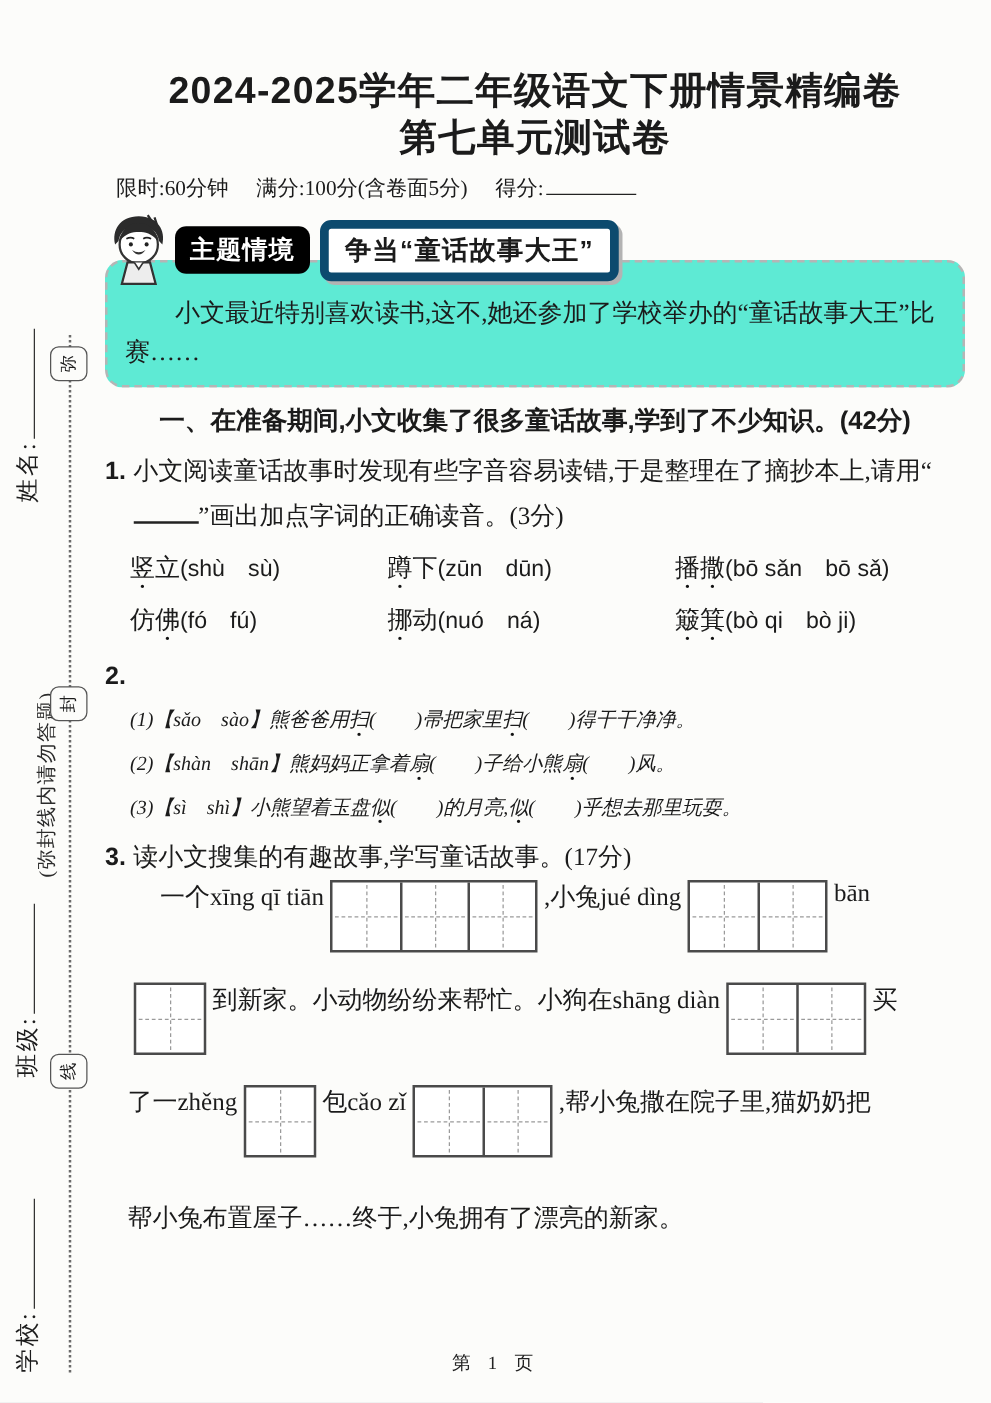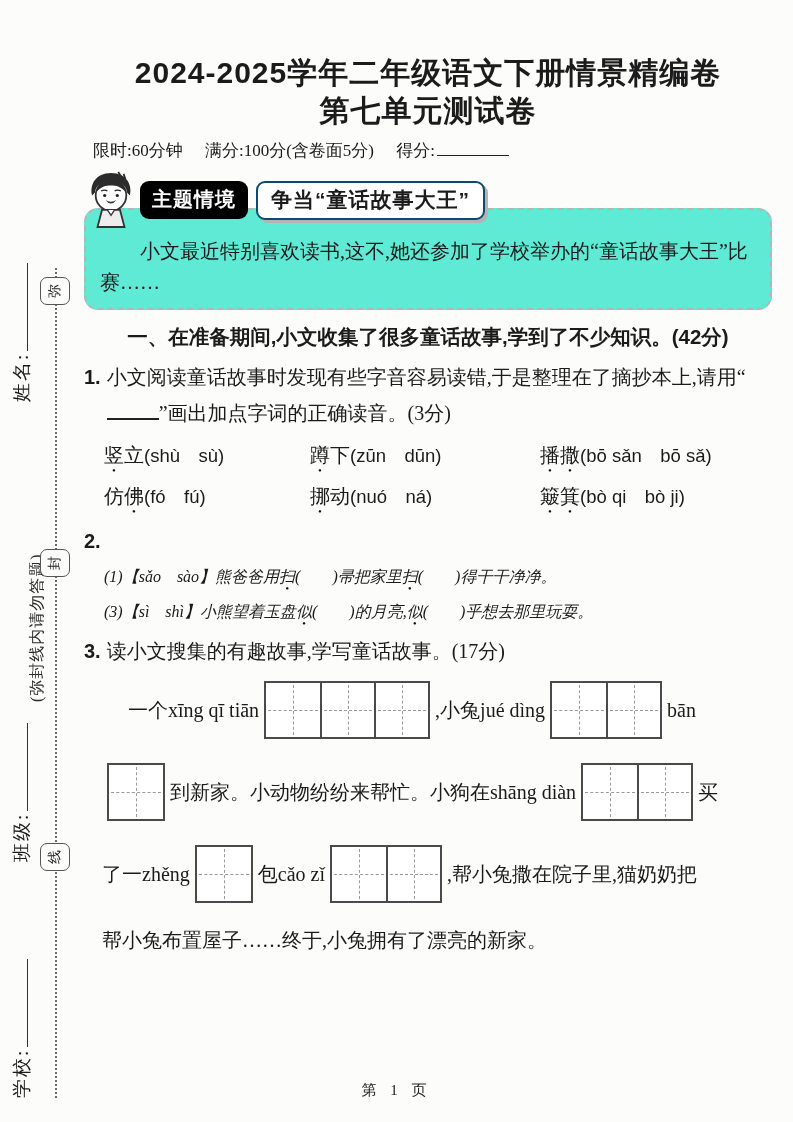--- a/index.html
+++ b/index.html
@@ -31,21 +31,21 @@
   .info-line { margin-top:10px; text-align:left; font-size:17px; }
   .info-line > span { margin:0 9px; }
   .score-blank { display:inline-block; width:72px; height:0.95em;
     border-bottom:1.5px solid #222; margin-left:2px; }
   
   .theme-row { margin-top:10px; display:flex; align-items:center;
     position:relative; z-index:2; height:56px; }
   .badge { background:#000000; color:#fff; font-weight:bold; font-size:20px;
     font-family:"Liberation Sans","DejaVu Sans",sans-serif;
     padding:5px 12px 6px; border-radius:9px; margin-left:2px; letter-spacing:1px; }
-  .theme-title { margin-left:8px; background:#fff; border:2px solid #0c4a6e;
+  .theme-title { margin-left:8px; background:#fff; border:7px solid #0c4a6e;
     border-radius:9px; padding:3px 13px 4px; font-weight:bold; font-size:21px;
     font-family:"Liberation Sans","DejaVu Sans",sans-serif;
     box-shadow:3px 3px 0 #b3b3b3; letter-spacing:1px; }
   .scenario-box { margin-top:-20px; border:2px dashed #b5b5b5; border-radius:14px;
     padding:26px 16px 10px 14px; font-size:20px; line-height:1.55; text-indent:2em;
     position:relative; z-index:1; background:#5eead4; }
   
   .section-heading { margin-top:13px; font-weight:bold; font-size:20.5px; line-height:1.35;
     font-family:"Liberation Sans","DejaVu Sans",sans-serif;text-align:center; }
   .q { display:flex; margin-top:8px; font-size:20px; }
@@ -59,21 +59,21 @@
     transform:translateX(-50%); font-size:11px; color:#111; }
   .pinyin { font-family:"Liberation Sans","DejaVu Sans",sans-serif; font-size:18.5px; }
   .word-rows { margin:4px 0 0 20px; }
   .word-row { display:flex; font-size:20px; line-height:2.05; }
   .word-item:nth-child(1) { width:206px; }
   .word-item:nth-child(2) { width:230px; }
   .q2-items { margin-left:20px; font-size:16px;font-style:italic; }
   .q2-line { line-height:2.2; white-space:nowrap; }
   
   .q3-lines { margin-left:18px; font-size:20px; }
-  .q3-line { display:flex; align-items:center; height:82px; white-space:nowrap; }
+  .q3-line { display:flex; align-items:flex-start; height:82px; white-space:nowrap; }
   .q3-line.indented { padding-left:26px; }
   .q3-line.plain { height:auto; margin-top:10px; line-height:1.5; }
   .tian-grid { display:inline-flex; border:2px solid #4a4a4a; margin:0 5px;
     background:#fff; flex:none; }
   .tian-cell { width:54px; height:54px; position:relative; }
   .tian-cell + .tian-cell { border-left:2px solid #4a4a4a; }
   .tian-cell::before { content:""; position:absolute; left:50%; top:2px; bottom:2px;
     border-left:1px dashed #9a9a9a; }
   .tian-cell::after { content:""; position:absolute; top:50%; left:2px; right:2px;
     border-top:1px dashed #9a9a9a; }
@@ -154,20 +154,21 @@
         <span class="word-item"><span class="dotted-char">挪</span><span class="">动</span><span class=" pinyin">(nuó　ná)</span></span>
         <span class="word-item"><span class="dotted-char">簸</span><span class="dotted-char">箕</span><span class=" pinyin">(bò qi　bò ji)</span></span>
       </div>
     </div>
 
     <div class="q" style="margin-top:6px">
       <span class="qnum">2.</span>
     </div>
     <div class="q2-items">
       <div class="q2-line"><span class="">(1)【sǎo　sào】熊爸爸用</span><span class="dotted-char">扫</span><span class="">(　　)帚把家里</span><span class="dotted-char">扫</span><span class="">(　　)得干干净净。</span></div>
+      <div class="q2-line"><span class="">(2)【shàn　shān】熊妈妈正拿着</span><span class="dotted-char">扇</span><span class="">(　　)子给小熊</span><span class="dotted-char">扇</span><span class="">(　　)风。</span></div>
       <div class="q2-line"><span class="">(3)【sì　shì】小熊望着玉盘</span><span class="dotted-char">似</span><span class="">(　　)的月亮,</span><span class="dotted-char">似</span><span class="">(　　)乎想去那里玩耍。</span></div>
     </div>
 
     <div class="q" style="margin-top:4px">
       <span class="qnum">3.</span>
       <div class="qbody">读小文搜集的有趣故事,学写童话故事。(17分)</div>
     </div>
     <div class="q3-lines">
       <div class="q3-line indented">
           <span class="">一个xīng qī tiān</span>

